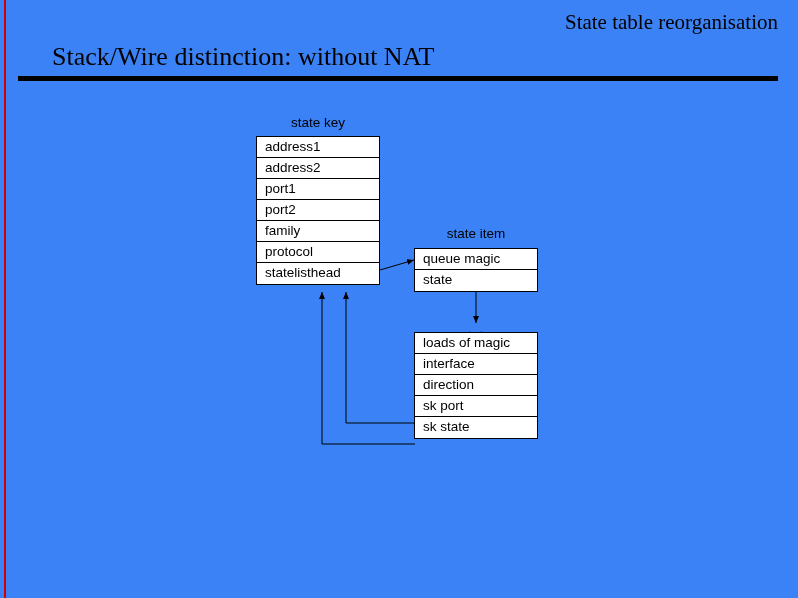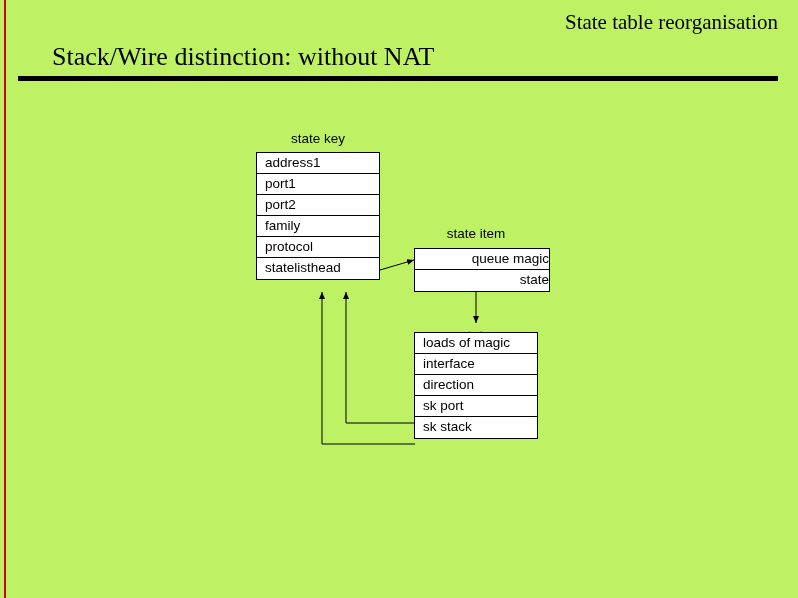--- a/index.html
+++ b/index.html
@@ -12,21 +12,21 @@
     height: 598px;
     position: relative;
     font-family: "Liberation Sans", sans-serif;
     overflow: hidden;
   }
   #slide {
     position: absolute;
     left: 0; top: 0;
     width: 798px;
     height: 598px;
-    background: #bef264;
+    background: #3b82f6;
   }
   
   .left-bar {
     position: absolute;
     left: 4px;
     top: 0;
     width: 2px;
     height: 598px;
     background: #d40000;
   }
@@ -126,39 +126,40 @@
 
       <line x1="380" y1="175" x2="414" y2="165" stroke="#000000" stroke-width="1" marker-end="url(#arrow)"></line>
 
       <line x1="476" y1="196" x2="476" y2="228" stroke="#000000" stroke-width="1" marker-end="url(#arrow)"></line>
 
       <polyline points="415,328 346,328 346,197" fill="none" stroke="#000000" stroke-width="1" marker-end="url(#arrow)"></polyline>
 
       <polyline points="415,349 322,349 322,197" fill="none" stroke="#000000" stroke-width="1" marker-end="url(#arrow)"></polyline>
     </svg>
 
-    <div class="caption" style="left:256px; top:20px; width:124px;margin-top:16px;">state key</div>
-    <div class="box-group" style="left:256px; top:41px; width:124px;margin-top:16px;">
+    <div class="caption" style="left:256px; top:20px; width:124px;">state key</div>
+    <div class="box-group" style="left:256px; top:41px; width:124px;">
       <div class="box-row">address1</div>
+      <div class="box-row">address2</div>
       <div class="box-row">port1</div>
       <div class="box-row">port2</div>
       <div class="box-row">family</div>
       <div class="box-row">protocol</div>
       <div class="box-row">statelisthead</div>
     </div>
 
     <div class="caption" style="left:414px; top:131px; width:124px;">state item</div>
-    <div class="box-group" style="left:414px; top:153px; width:136px;text-align:right;">
+    <div class="box-group" style="left:414px; top:153px; width:124px;">
       <div class="box-row">queue magic</div>
       <div class="box-row">state</div>
     </div>
 
     <div class="caption" style="left:414px; top:233px; width:124px;">state</div>
     <div class="box-group" style="left:414px; top:237px; width:124px;">
       <div class="box-row">loads of magic</div>
       <div class="box-row">interface</div>
       <div class="box-row">direction</div>
       <div class="box-row">sk port</div>
-      <div class="box-row">sk stack</div>
+      <div class="box-row">sk state</div>
     </div>
 
   </div>
 </div>
 
 </body></html>

